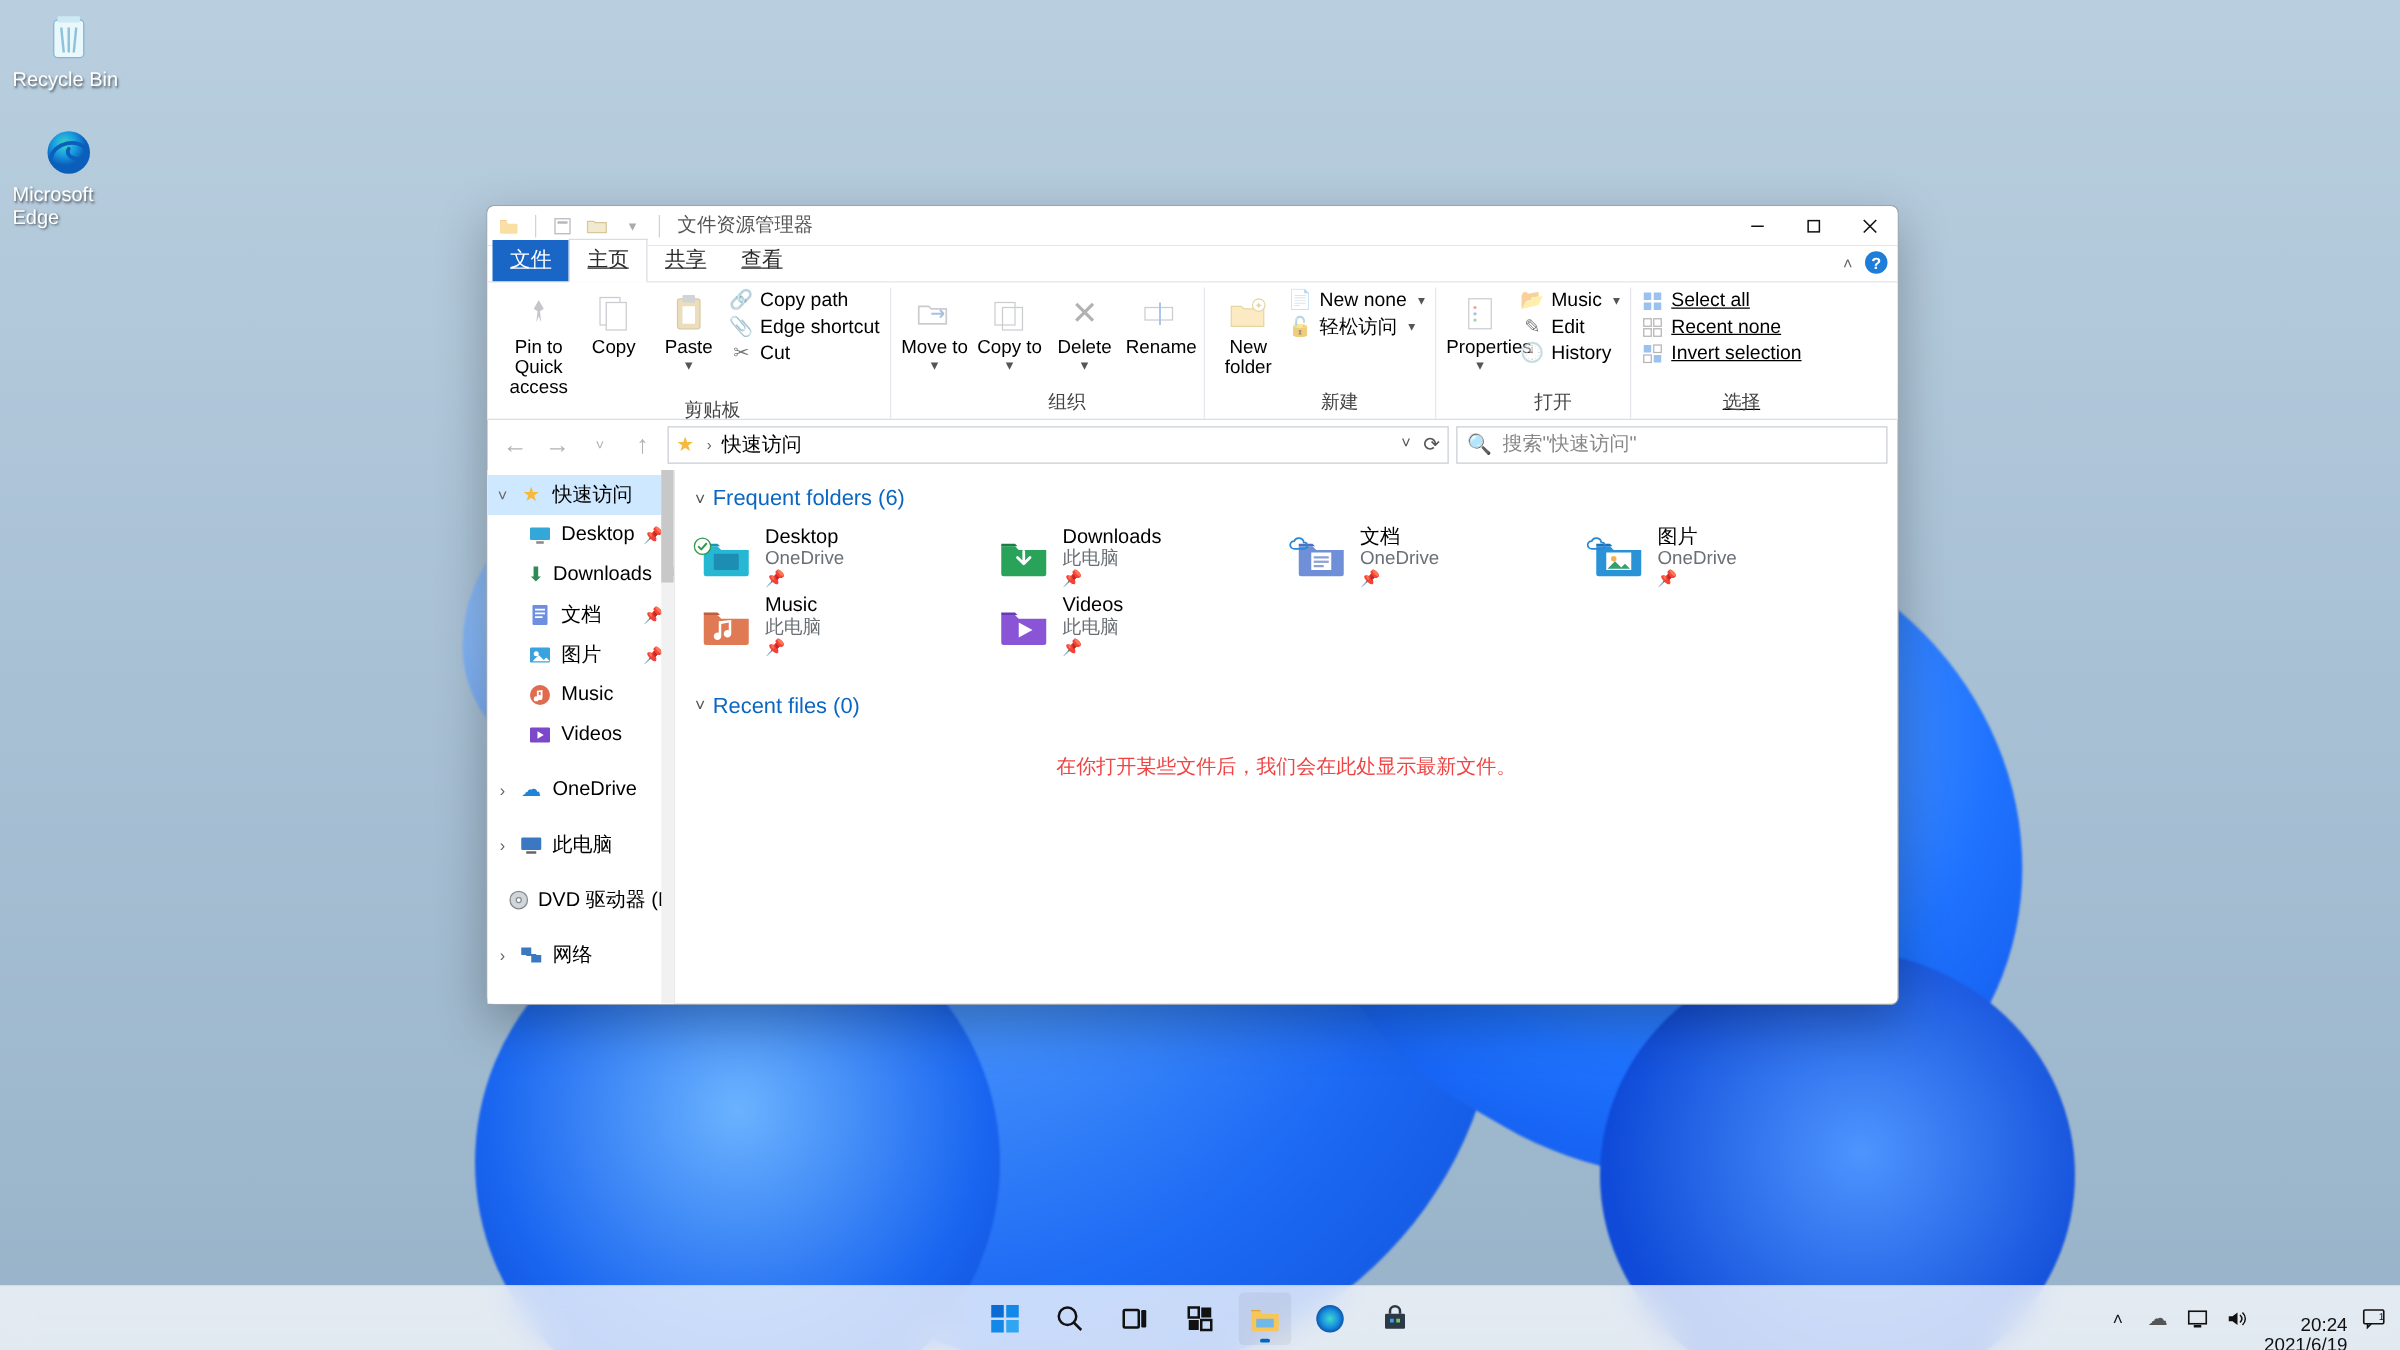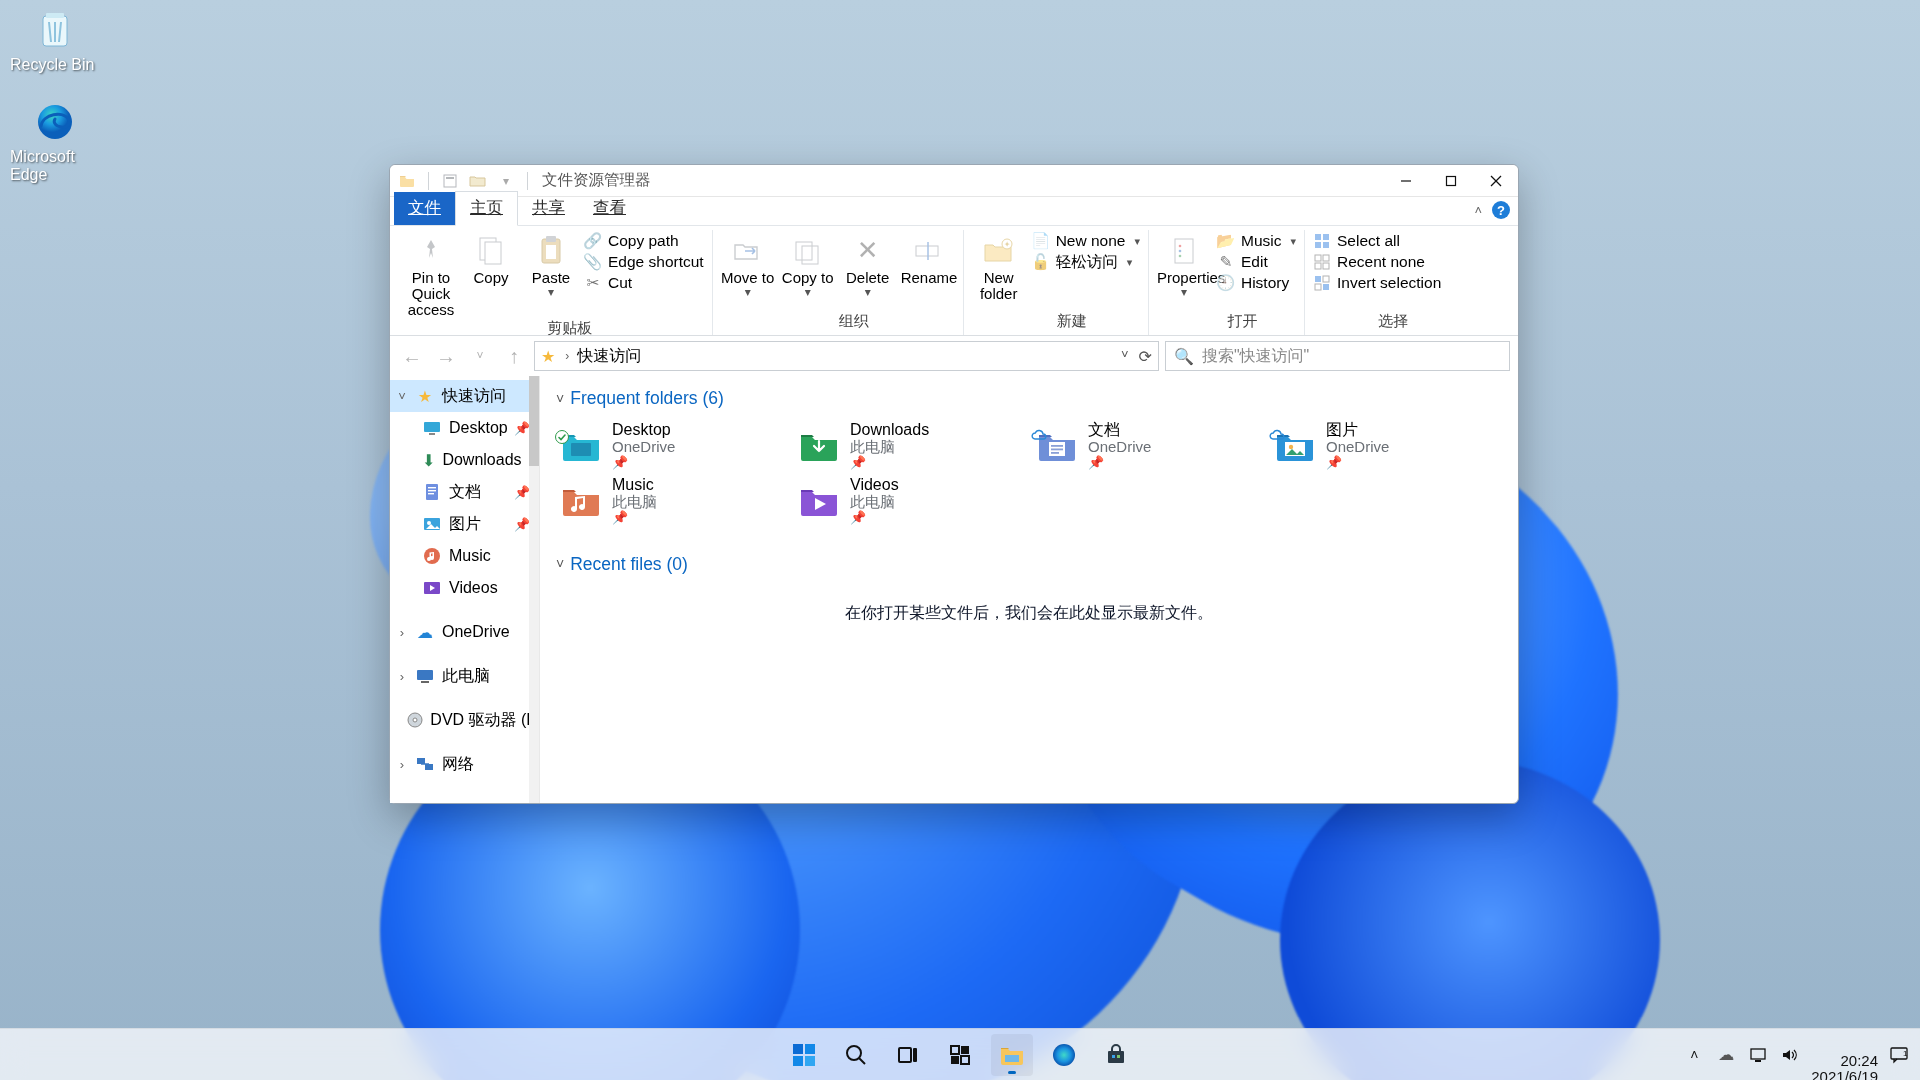--- a/index.html
+++ b/index.html
@@ -50,21 +50,21 @@
 .tabs { height: 29px; display: flex; align-items: flex-end; padding: 0 4px; background: #fff; border-bottom: 1px solid #e2e6ea; position: relative; }
 .tab { padding: 5px 14px 6px; font-size: 16.5px; color: #2b2b2b; cursor: pointer; text-decoration: underline; }
 .tab.file { background: #1a66c7; color: #fff; }
 .tab.active { border: 1px solid #d8dde2; border-bottom: 1px solid #fff; background: #fff; position: relative; top: 1px; }
 .ribbon-right { position: absolute; right: 8px; top: 4px; display: flex; align-items: center; gap: 10px; }
 .help-badge { width: 18px; height: 18px; border-radius: 50%; background: #1e7dd8; color: #fff; font-size: 13px; display: flex; align-items: center; justify-content: center; font-weight: bold; }
 
 
 .ribbon { height: 110px; display: flex; background: #fff; border-bottom: 1px solid #dadee2; padding: 4px 6px 0; }
 .group { display: flex; flex-direction: column; align-items: center; border-right: 1px solid #e4e8ec; padding: 0 8px; }
-.group:last-child { border-right: none; }
+.group:last-child { border-right: none; text-decoration: underline; }
 .group .controls { flex: 1; display: flex; align-items: flex-start; gap: 6px; }
 .group .label { font-size: 15px; color: #444; padding: 2px 0 4px; margin-left: 32px; }
 .big-btn { width: 54px; padding-top: 4px; text-align: center; font-size: 15px; color: #000; line-height: 1.05; cursor: pointer; }
 .big-btn .ic { width: 34px; height: 34px; margin: 0 auto 2px; display: flex; align-items: center; justify-content: center; opacity: .45; }
 .small-list { display: flex; flex-direction: column; gap: 3px; padding-top: 2px; }
 .small-item { display: flex; align-items: center; gap: 6px; font-size: 15.5px; color: #000; line-height: 1; cursor: pointer; white-space: nowrap; }
 .small-item .sic { width: 18px; height: 18px; display: flex; align-items: center; justify-content: center; opacity: .55; }
 
 
 .navrow { height: 40px; display: flex; align-items: center; gap: 6px; padding: 0 8px; }
@@ -100,21 +100,21 @@
 
 .folders { display: grid; grid-template-columns: repeat(4, 1fr); gap: 2px 6px; margin-bottom: 26px; }
 .f-item { display: flex; align-items: center; gap: 10px; padding: 2px 4px; cursor: pointer; position: relative; }
 .f-icon { width: 42px; height: 40px; display: flex; align-items: center; justify-content: center; flex-shrink: 0; }
 .f-texts { line-height: 1.12; }
 .f-name { font-size: 16px; color: #000; white-space: nowrap; }
 .f-sub  { font-size: 15px; color: #6a6f75; white-space: nowrap; }
 .f-pin  { font-size: 13px; color: #999; }
 .f-badge { position: absolute; left: -2px; top: 10px; width: 16px; height: 16px; }
 
-.recent-empty { text-align: center; color: #0f172a; font-size: 16px; margin-top: 28px; }
+.recent-empty { text-align: center; color: #ef4444; font-size: 16px; margin-top: 28px; }
 
 
 .statusbar { height: 24px; border-top: 1px solid #e2e6ea; display: flex; align-items: center; padding: 0 8px; font-size: 15px; color: #333; }
 .statusbar .views { margin-left: auto; display: flex; gap: 6px; color: #555; }
 .vbtn { width: 22px; height: 18px; border: 1px solid #b9c0c7; display: flex; align-items: center; justify-content: center; font-size: 12px; }
 
 
 #taskbar {
   position: absolute; left: 0; right: 0; bottom: 0; height: 52px;
   display: flex; align-items: center;

